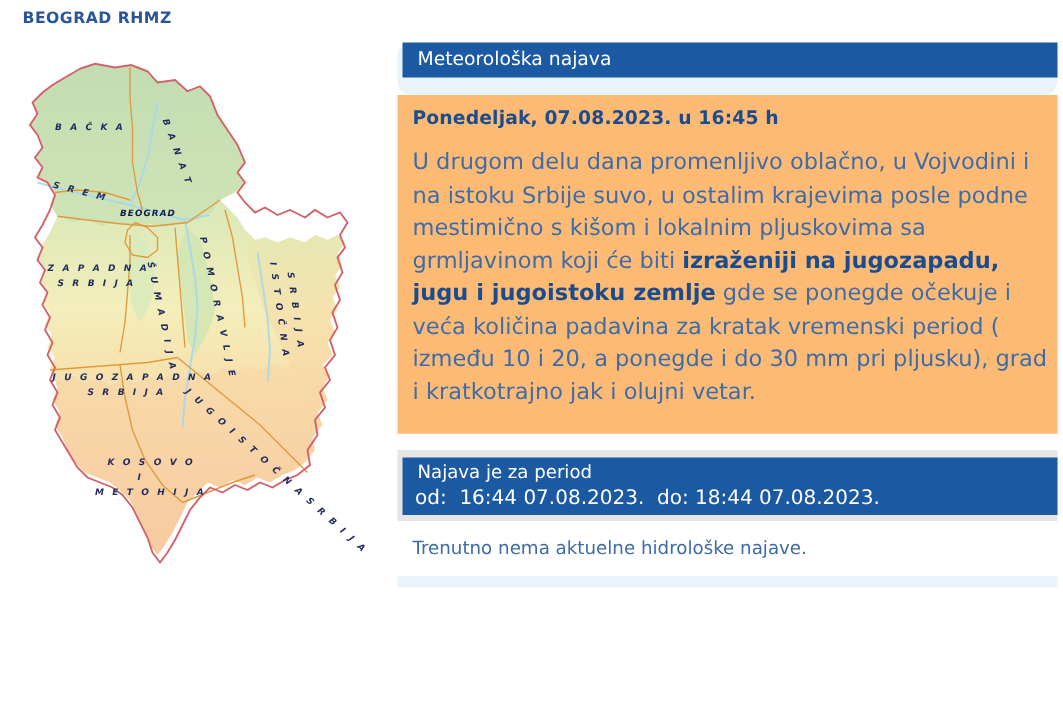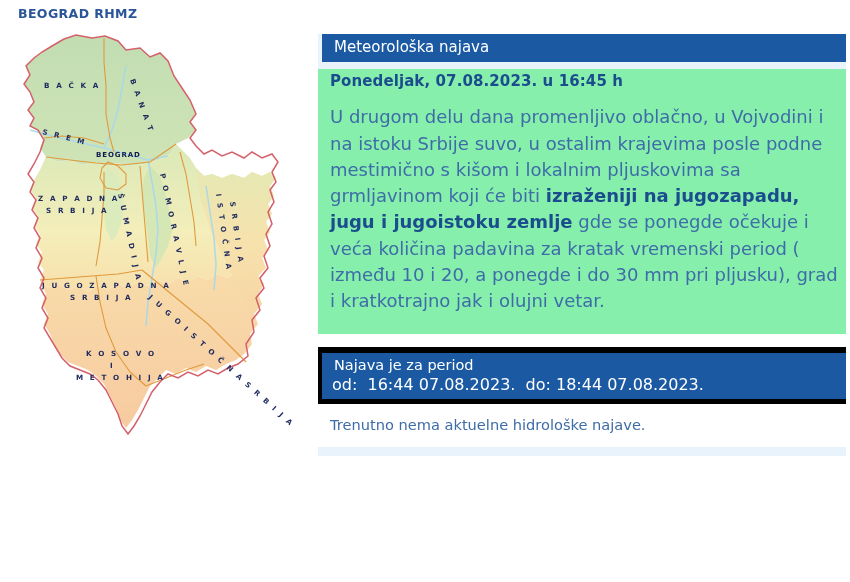--- a/index.html
+++ b/index.html
@@ -23,23 +23,24 @@
     font-size: 12.5px;
     font-weight: bold;
     letter-spacing: 0.4px;
     color: #2a5699;
   }
 
   
   #map-panel {
     position: absolute;
     left: 0px;
-    top: 26px;
+    top: 42px;
     width: 300px;
     height: 420px;
+    font-style: italic;
   }
   #map-svg { display: block; width: 300px; height: 420px; }
 
   .map-label {
     font-family: "DejaVu Sans", "Liberation Sans", sans-serif;
     font-size: 7.2px;
     font-weight: bold;
     letter-spacing: 2.1px;
     fill: #1f2a5e;
   }
@@ -62,26 +63,27 @@
     background: #1b5aa3;
     color: #ffffff;
     font-size: 15px;
     padding: 5px 0 6px 12px;
     line-height: 1.15;
     margin-left: 4px;
     margin-right: 0px;
   }
   .title-bar-wrap {
     background: #e8f3fb;
-    padding-bottom: 7px;
+    padding-bottom: 14px;
+    border-radius: 11px;
   }
 
   .body-area {
-    background: #86efac;
-    padding: 3px 0 2px 12px;
+    background: #fdba74;
+    padding: 9px 0 2px 12px;
   }
 
   .headline {
     color: #1b4d8e;
     font-size: 15px;
     font-weight: bold;
     margin: 0 0 14px 0;
     letter-spacing: 0.1px;
   }
 
@@ -90,21 +92,21 @@
     font-size: 18px;
     line-height: 1.46;
     margin: 0;
     max-width: 508px;
   }
   .paragraph b { color: #1b4d8e; font-weight: bold; }
 
   .para-gap { height: 18px; }
 
   .period-wrap {
-    background: #000000;
+    background: #e5e5e5;
     padding: 6px 0 5px 0;
     margin-top: 13px;
   }
   .period-bar {
     background: #1b5aa3;
     color: #ffffff;
     margin-left: 4px;
     padding: 3px 0 4px 0;
   }
   .period-title {

